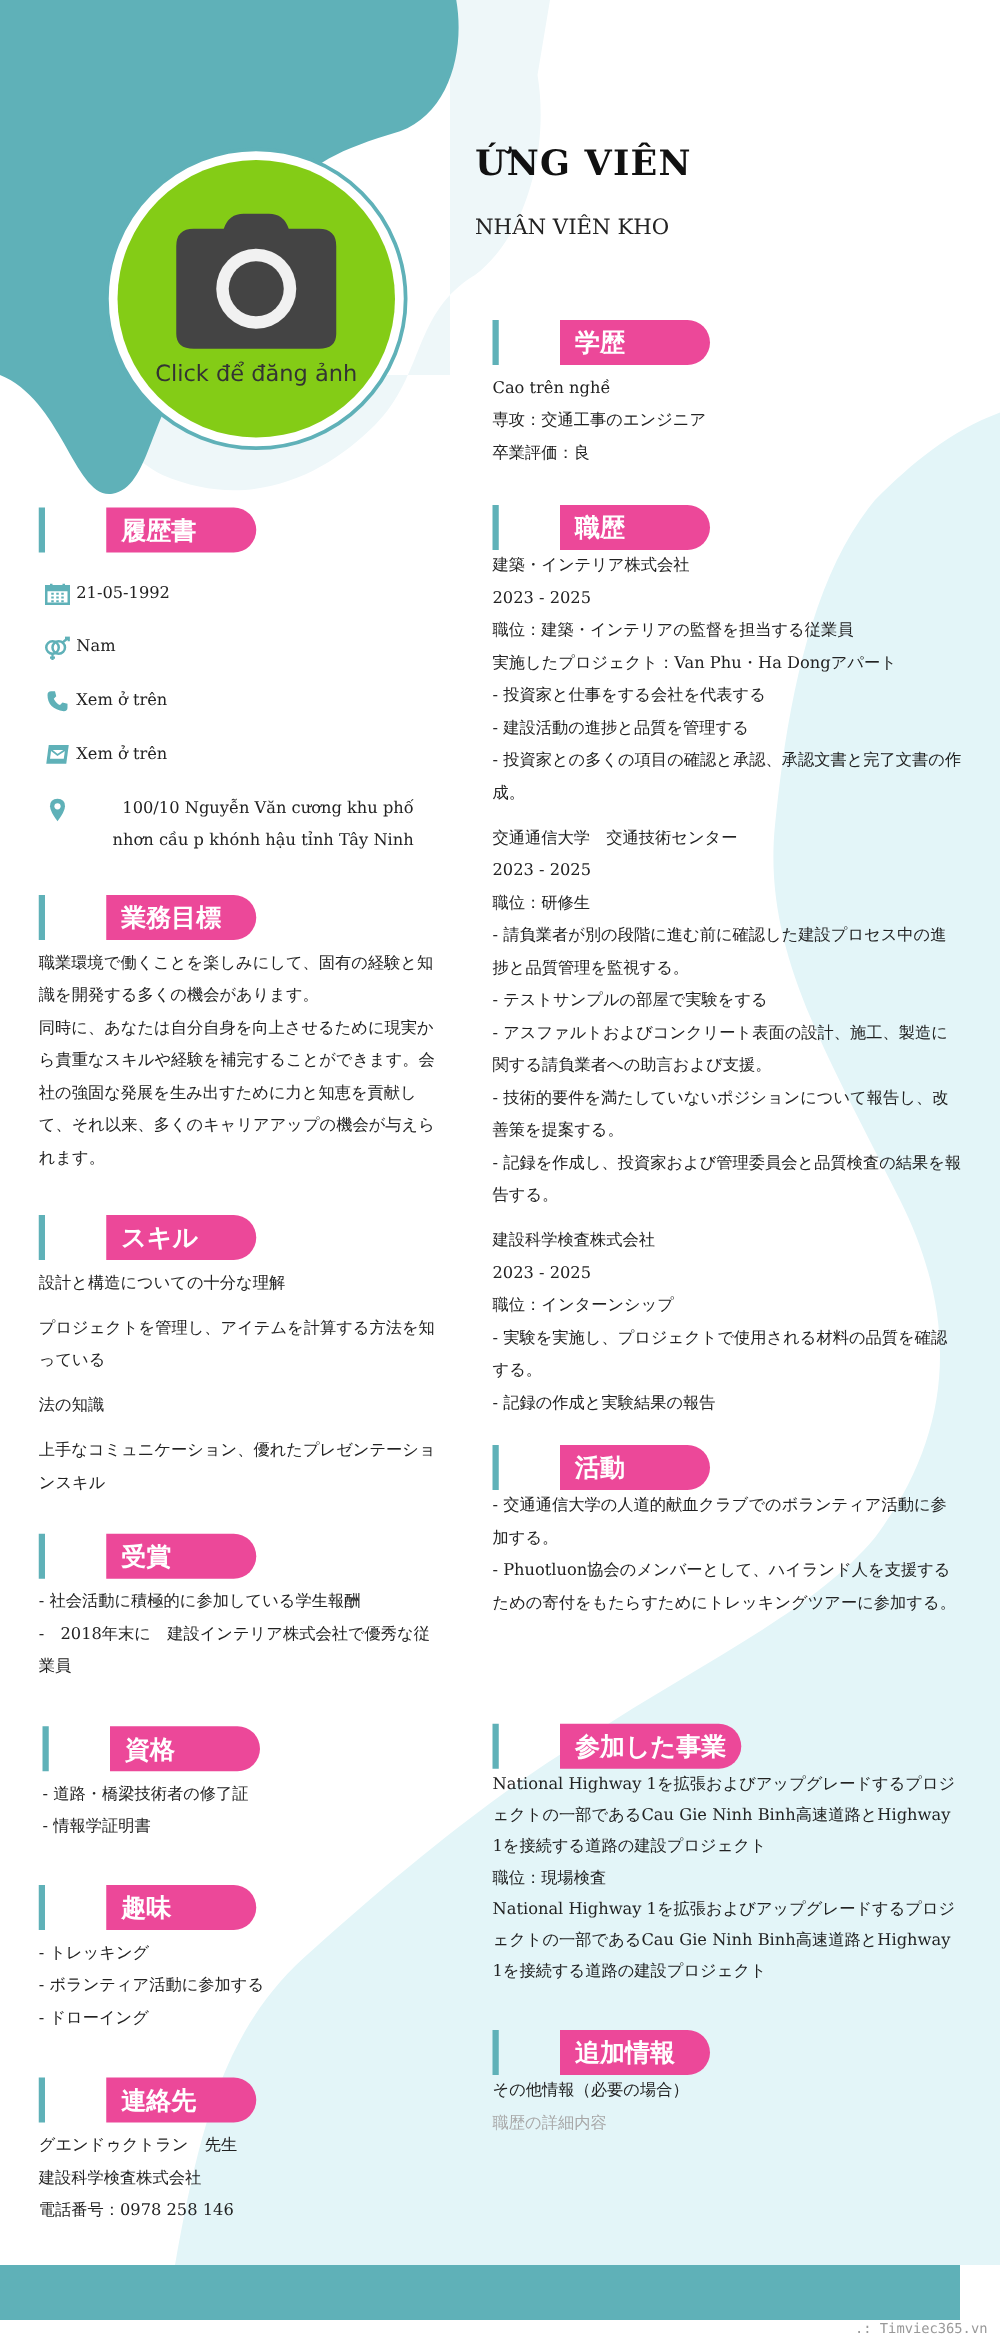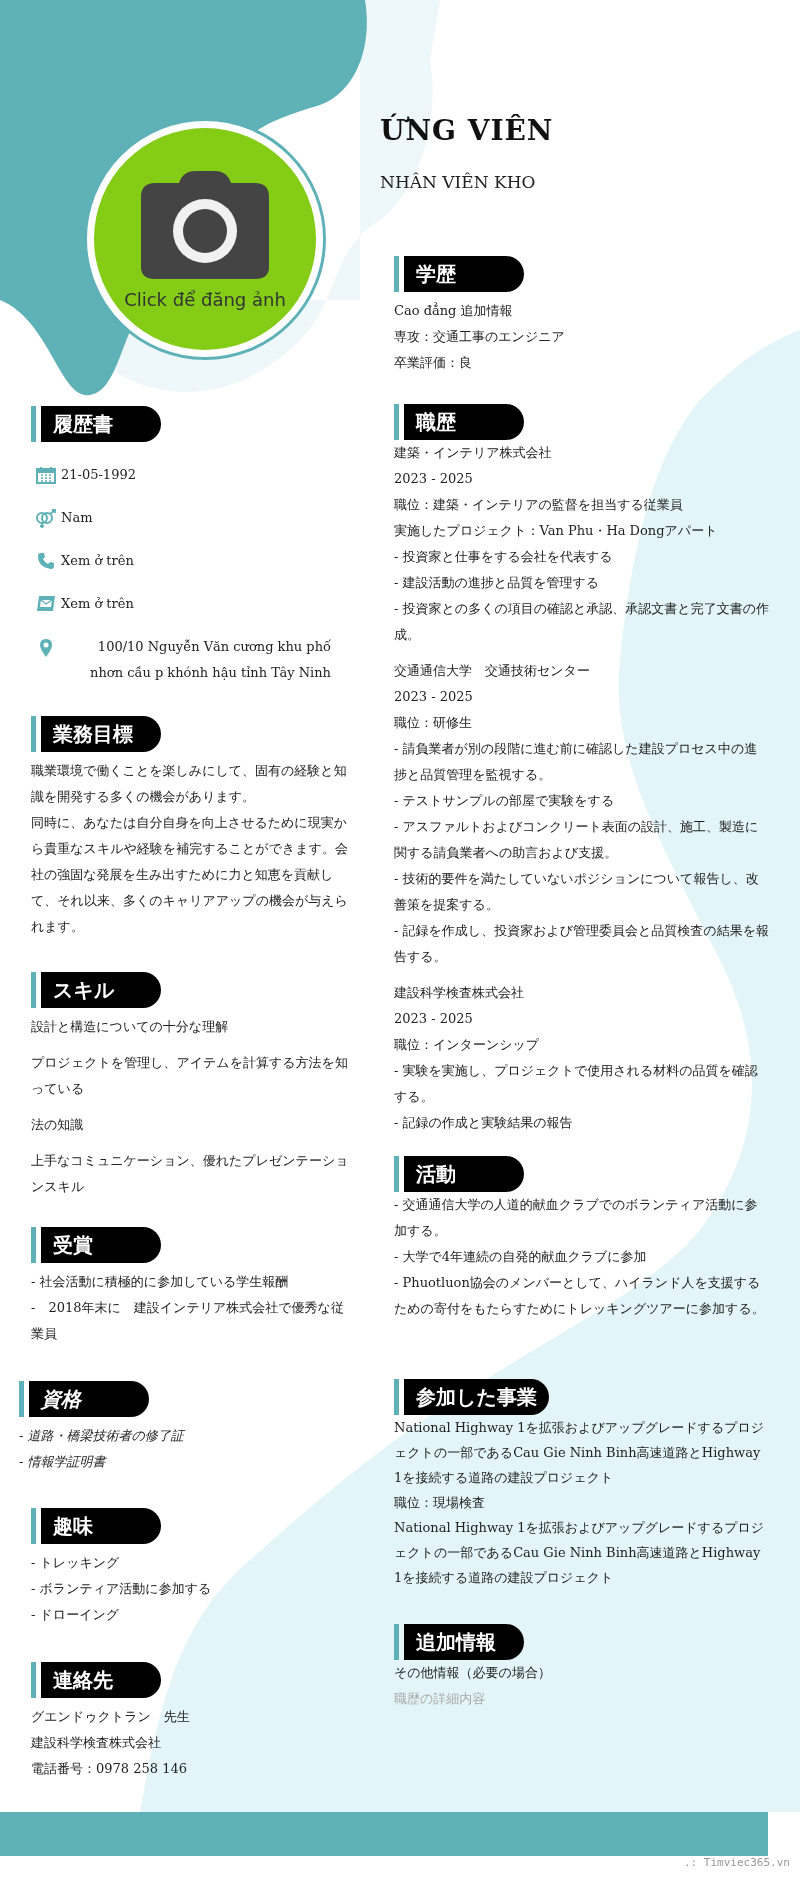--- a/index.html
+++ b/index.html
@@ -7,21 +7,21 @@
   body { position: relative; font-family: "DejaVu Serif", "Liberation Serif", serif; color: #222; }
   .bg { position: absolute; left: 0; top: 0; width: 800px; height: 1880px; z-index: 0; }
   .avatar-wrap { position: absolute; left: 84px; top: 118px; width: 242px; height: 242px; border-radius: 50%; background: #fff; border: 3px solid #5fb1b8; z-index: 2; display:flex; align-items:center; justify-content:center; cursor: pointer; }
   .avatar-inner { width: 222px; height: 222px; border-radius: 50%; background: #84cc16; display:flex; flex-direction:column; align-items:center; justify-content:center; }
   .avatar-label { font-family: "DejaVu Sans", sans-serif; font-size: 18px; color: #333; margin-top: 8px; }
   .name { position: absolute; left: 380px; top: 114px; font-size: 28px; font-weight: bold; color: #111; z-index: 2; letter-spacing: 1px; }
   .job { position: absolute; left: 380px; top: 172px; font-size: 17px; color: #222; z-index: 2; }
   .section { position: absolute; z-index: 2; }
   .sec-title { display: flex; align-items: stretch; height: 36px; margin-bottom: 6px; }
   .sec-title .bar { width: 5px; background: #5fb1b8; margin-right: 5px; }
-  .sec-title .pill { background: #000000; color: #fff; font-family: "DejaVu Sans", sans-serif; font-size: 20px; font-weight: bold; padding: 4px 12px; border-radius: 0 18px 18px 0; min-width: 120px; display:flex; align-items:center; }
+  .sec-title .pill { background: #ec4899; color: #fff; font-family: "DejaVu Sans", sans-serif; font-size: 20px; font-weight: bold; padding: 4px 12px; border-radius: 0 18px 18px 0; min-width: 120px; display:flex; align-items:center;margin-left:44px; }
   .txt { font-size: 13px; line-height: 26px; color: #222; }
   .txt p { margin: 0; }
   .gap { height: 10px; }
   .info-row { display: flex; align-items: flex-start; font-size: 13px; line-height: 26px; margin-bottom: 17px; }
   .info-row .ic { width: 30px; display:flex; justify-content:center; padding-top:4px; color: #5fb1b8; }
   .muted { color: #a8a8a8; }
   .footer-bar { position: absolute; left: 0; top: 1812px; width: 768px; height: 44px; background: #5fb1b8; z-index: 1; }
   .credit { position: absolute; left: 636px; top: 1856px; font-family: "DejaVu Sans Mono", monospace; font-size: 11px; color: #999; z-index: 2; margin-left: 48px; }
 </style>
 </head>
@@ -136,21 +136,21 @@
   <div class="sec-title">
       <div class="bar"></div>
       <div class="pill">受賞</div>
     </div>
   <div class="txt">
     <p>- 社会活動に積極的に参加している学生報酬</p>
     <p>-　2018年末に　建設インテリア株式会社で優秀な従業員</p>
   </div>
 </div>
 
-<div class="section" style="left:19px; top:1381px; width:322px;font-style:italic;">
+<div class="section" style="left:34px; top:1381px; width:322px;">
   <div class="sec-title">
       <div class="bar"></div>
       <div class="pill">資格</div>
     </div>
   <div class="txt">
     <p>- 道路・橋梁技術者の修了証</p>
     <p>- 情報学証明書</p>
   </div>
 </div>
 
@@ -177,21 +177,21 @@
     <p>電話番号：0978 258 146</p>
   </div>
 </div>
 
 <div class="section" style="left:394px; top:256px; width:376px;">
   <div class="sec-title">
       <div class="bar"></div>
       <div class="pill">学歴</div>
     </div>
   <div class="txt">
-    <p>Cao đẳng 追加情報</p>
+    <p>Cao trên nghề</p>
     <p>専攻：交通工事のエンジニア</p>
     <p>卒業評価：良</p>
   </div>
 </div>
 
 <div class="section" style="left:394px; top:404px; width:376px;">
   <div class="sec-title" style="margin-bottom:0;">
       <div class="bar"></div>
       <div class="pill">職歴</div>
     </div>
@@ -225,21 +225,20 @@
   </div>
 </div>
 
 <div class="section" style="left:394px; top:1156px; width:376px;">
   <div class="sec-title" style="margin-bottom:0;">
       <div class="bar"></div>
       <div class="pill">活動</div>
     </div>
   <div class="txt">
     <p>- 交通通信大学の人道的献血クラブでのボランティア活動に参加する。</p>
-    <p>- 大学で4年連続の自発的献血クラブに参加</p>
     <p>- Phuotluon協会のメンバーとして、ハイランド人を支援するための寄付をもたらすためにトレッキングツアーに参加する。</p>
   </div>
 </div>
 
 <div class="section" style="left:394px; top:1379px; width:376px;">
   <div class="sec-title" style="margin-bottom:0;">
       <div class="bar"></div>
       <div class="pill">参加した事業</div>
     </div>
   <div class="txt" style="line-height:25px;">

